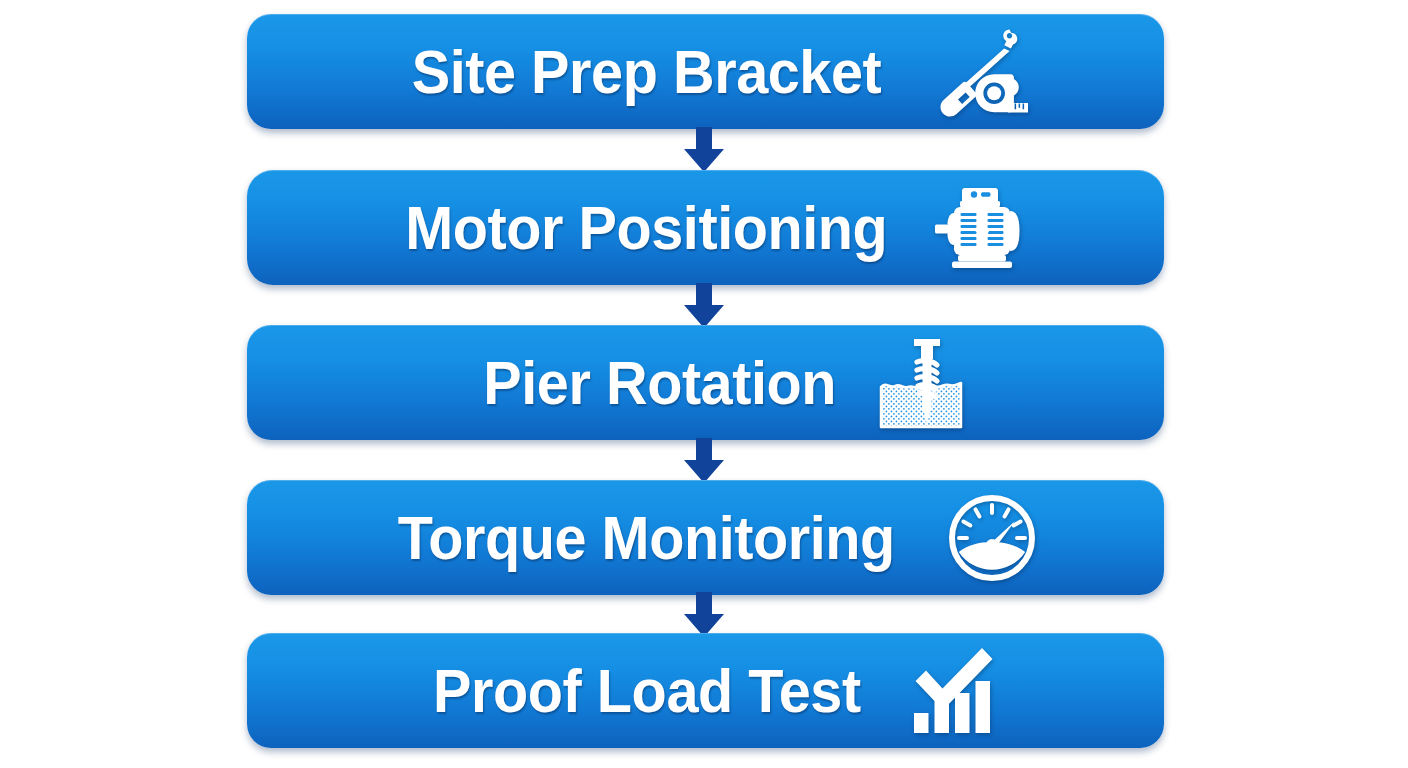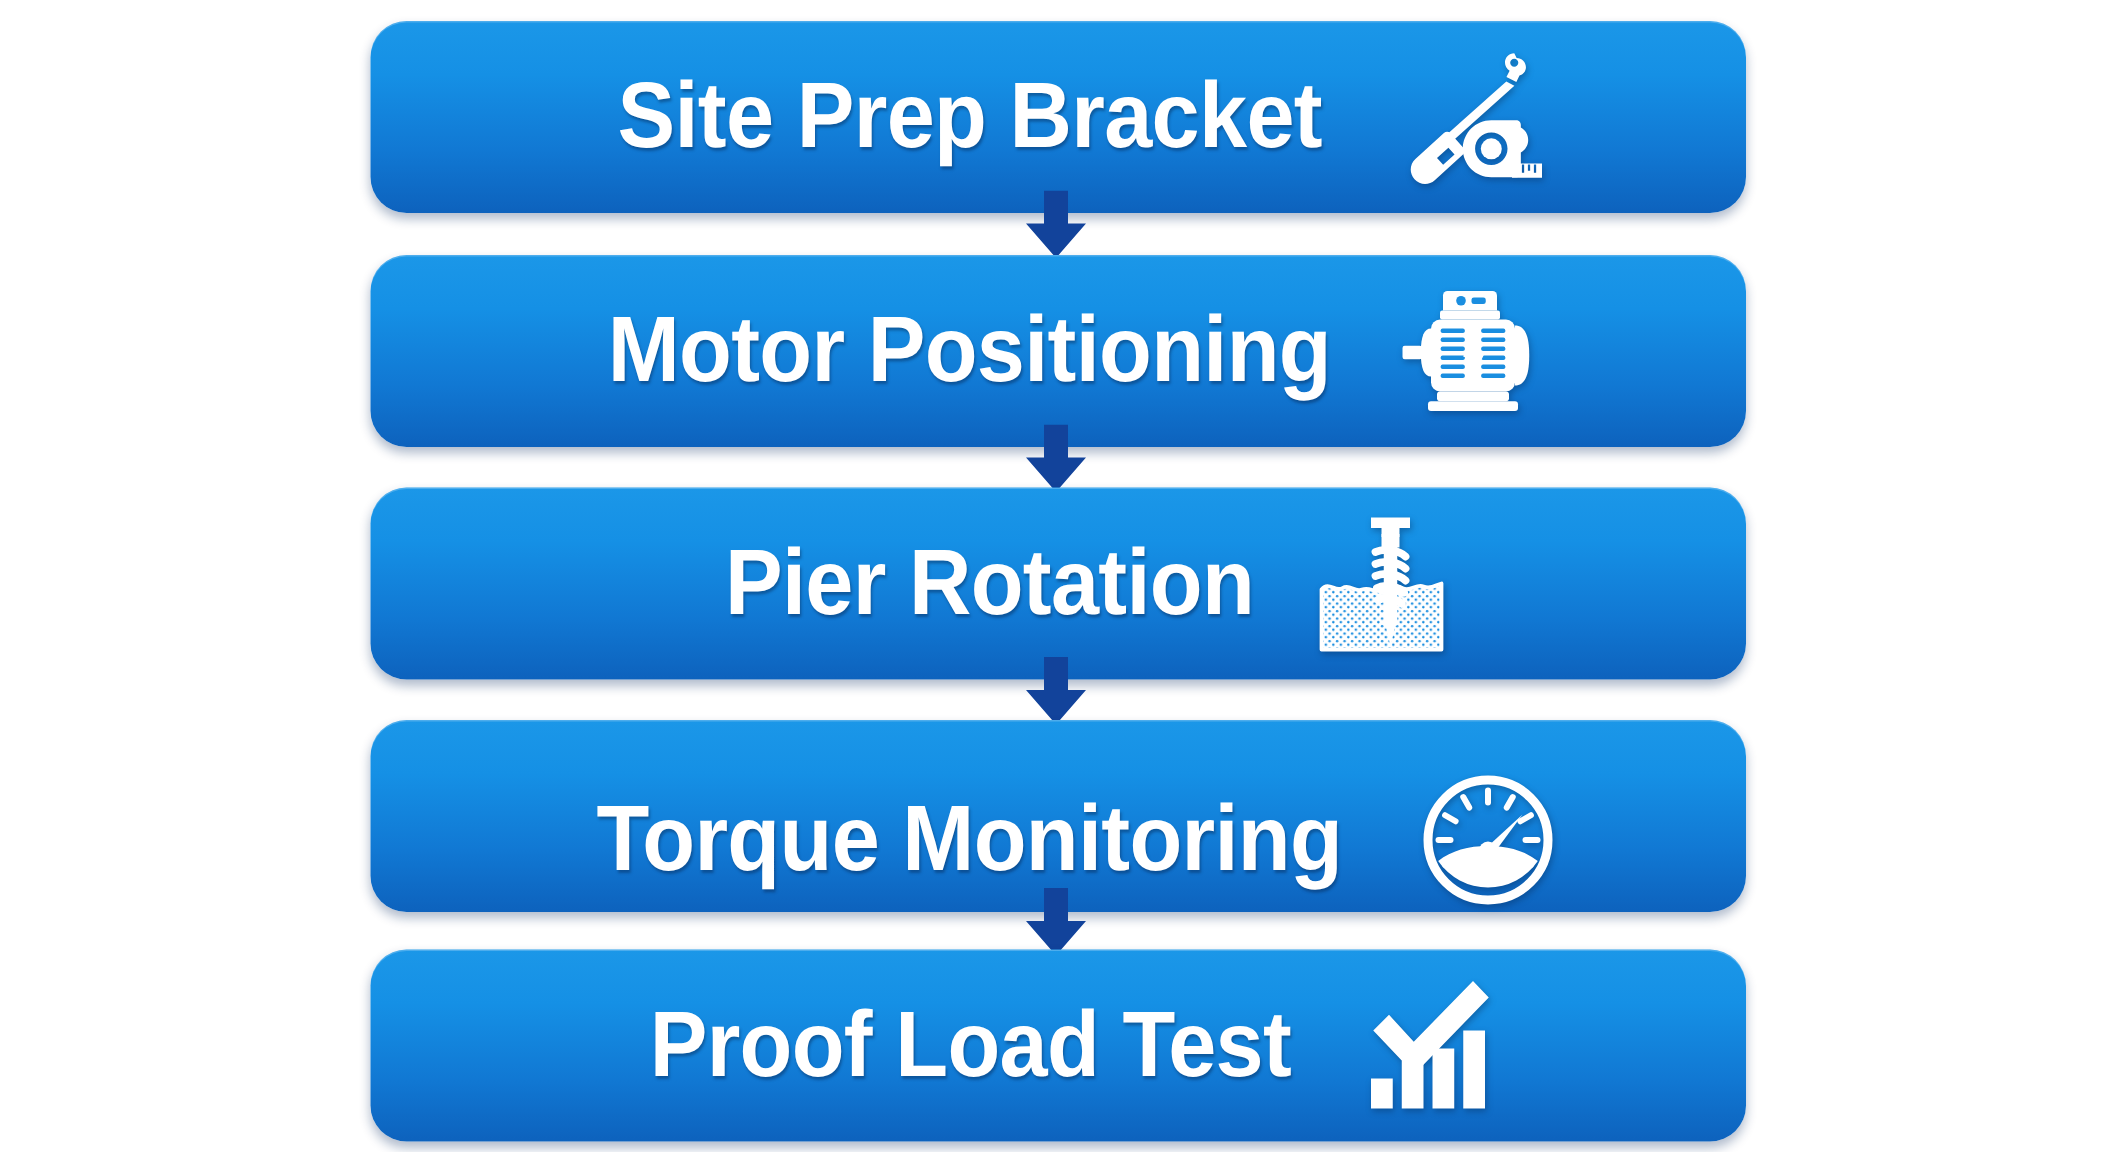--- a/index.html
+++ b/index.html
@@ -20,21 +20,21 @@
     left: 0;
     top: 0;
     width: 1408px;
     height: 768px;
   }
 
   .step-box {
     position: absolute;
     left: 247px;
     width: 917px;
-    height: 128px;
+    height: 115px;
     border-radius: 24px;
     background: linear-gradient(180deg, #1b97e8 0%, #1590e5 28%, #1178d3 68%, #0d62bd 100%);
     box-shadow: 0 4px 7px rgba(10, 45, 95, 0.32),
                 inset 0 1px 0 rgba(255, 255, 255, 0.22);
     display: flex;
     align-items: center;
     justify-content: center;
     box-sizing: border-box;
     padding: 0 10px 0 10px;
   }
@@ -65,23 +65,23 @@
     flex: 0 0 auto;
     display: flex;
     align-items: center;
     justify-content: center;
     filter: drop-shadow(1px 2px 2px rgba(6, 40, 85, 0.4));
   }
   .step-icon svg { display: block; }
 
   
   .box-0 { top: 14px; }
-  .box-1 { top: 170px; }
+  .box-1 { top: 170px; border-radius: 26px; }
   .box-2 { top: 325px; padding-left: 36px; }
-  .box-3 { top: 480px; align-items: flex-end; }
+  .box-3 { top: 480px; }
   .box-4 { top: 633px; }
 
   .arrow {
     position: absolute;
     left: 50%;
     transform: translateX(-50%);
     width: 62px;
     height: 46px;
   }
   .arrow-0 { top: 127px; }

